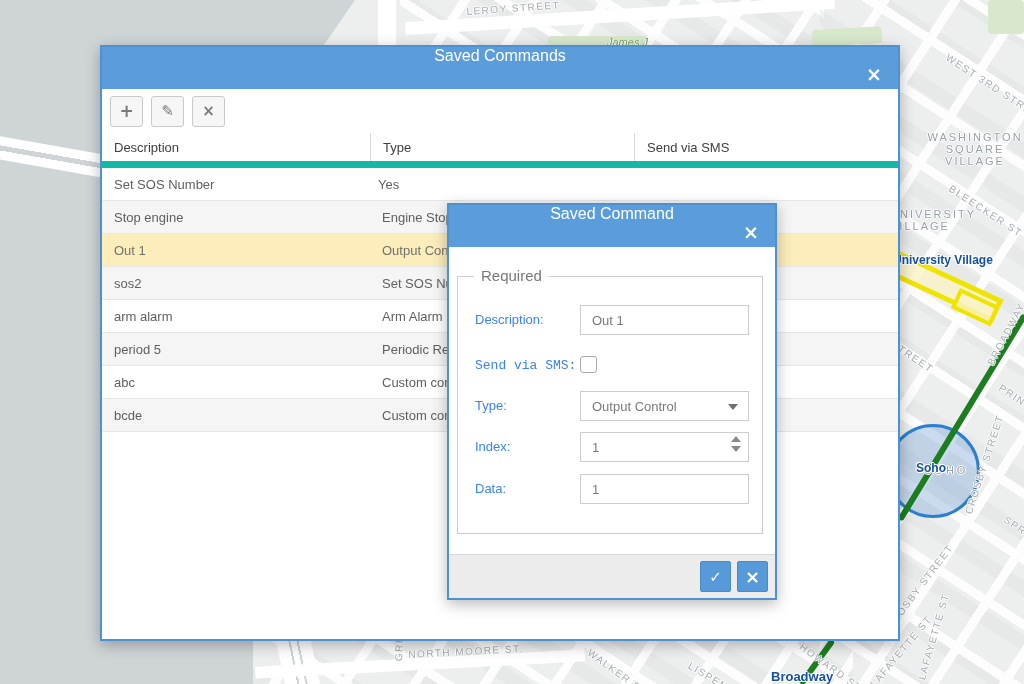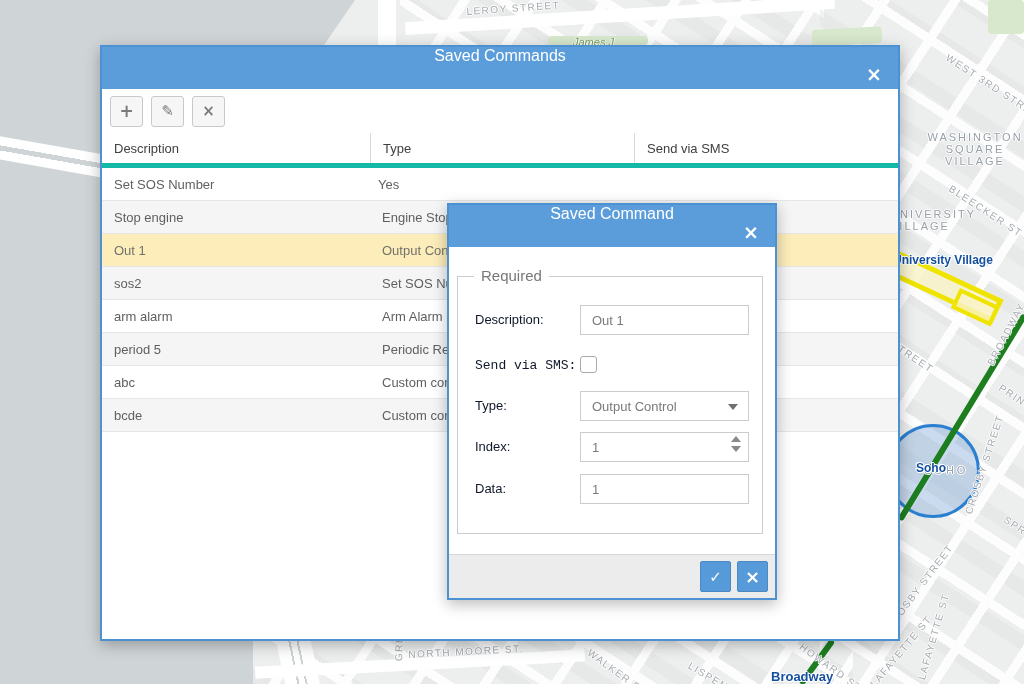--- a/index.html
+++ b/index.html
@@ -18,57 +18,57 @@
       clip-path:polygon(0 0,355px 0,300px 80px,104px 80px,104px 641px,253px 641px,253px 684px,0 684px);}
   .road{position:absolute;background:#ffffff;}
   .park{position:absolute;background:#d7e8cd;border-radius:4px;}
   .slbl{position:absolute;font-size:10px;letter-spacing:1.5px;color:#a4aab0;white-space:nowrap;
         text-shadow:1px 0 0 #fff,-1px 0 0 #fff,0 1px 0 #fff,0 -1px 0 #fff;transform-origin:left top;}
   .albl{position:absolute;font-size:11px;letter-spacing:2px;color:#97a0a8;white-space:pre-line;
         text-align:center;text-shadow:1px 0 0 #fff,-1px 0 0 #fff,0 1px 0 #fff,0 -1px 0 #fff;}
   .plbl{position:absolute;font-size:12px;font-weight:bold;color:#1550a0;white-space:nowrap;
         text-shadow:1px 0 0 #fff,-1px 0 0 #fff,0 1px 0 #fff,0 -1px 0 #fff,1px 1px 0 #fff,-1px -1px 0 #fff;}
   .klbl{position:absolute;font-size:11px;font-style:italic;color:#76a05e;white-space:nowrap;
-        text-shadow:1px 0 0 #fff,-1px 0 0 #fff;}
+        text-shadow:1px 0 0 #fff,-1px 0 0 #fff;margin-left:34px;}
   .route{position:absolute;background:#1d7e20;height:6px;border-radius:3px;transform-origin:left center;}
   .geofence-seg{position:absolute;border:5px solid #efe400;background:rgba(249,243,198,.8);transform-origin:left top;}
   #geo-circle{position:absolute;left:886px;top:424px;width:94px;height:94px;border-radius:50%;
         border:3px solid #2b7fd0;background:rgba(100,150,210,.32);}
 
   
   .dlg{position:absolute;border:2px solid #4c92d2;background:#fff;
        box-shadow:0 4px 14px rgba(0,0,0,.28);}
   .titlebar{height:42px;background:#5b9dda;color:#fff;display:flex;align-items:center;
             padding:0 16px;font-size:16px;flex-direction:column;}
   .titlebar .close{margin-left:auto;color:#fff;font-weight:bold;font-size:19px;line-height:19px;
                    cursor:pointer;font-family:"DejaVu Sans",sans-serif;}
   
   #dlg-commands{left:100px;top:45px;width:800px;height:596px;z-index:10;}
   .toolbar{height:44px;display:flex;align-items:center;padding:0 8px;background:#fff;gap:8px;}
   .tbtn{width:33px;height:31px;background:#f6f6f6;border:1px solid #c9c9c9;border-radius:3px;
         color:#7a7a7a;font-size:15px;font-weight:bold;display:flex;align-items:center;
         justify-content:center;font-family:"DejaVu Sans",sans-serif;cursor:pointer;}
-  .grid-header{height:35px;display:flex;border-bottom:5px solid #14b8a6;align-items:center;
+  .grid-header{height:35px;display:flex;border-bottom:7px solid #14b8a6;align-items:center;
                font-size:13px;color:#404040;}
   .grid-header .hcell{padding-left:12px;height:100%;display:flex;align-items:center;}
   .grid-header .hcell + .hcell{border-left:1px solid #d9d9d9;}
   .hc1{width:268px;} .hc2{width:264px;} .hc3{flex:1;}
   .grow{height:33px;display:flex;font-size:13px;color:#5f5f5f;border-bottom:1px solid #e6e6e6;
         background:#fff;cursor:pointer;}
   .grow.alt{background:#f5f5f6;}
   .grow.selected{background:#fcedbb;color:#73726a;}
   .grow .cell{padding-left:12px;display:flex;align-items:center;overflow:hidden;white-space:nowrap;}
 
   
   #dlg-command{left:447px;top:203px;width:330px;height:397px;z-index:20;}
   #dlg-command .body{position:relative;height:307px;background:#fff;}
   .fieldset{position:absolute;left:8px;top:29px;width:306px;height:258px;border:1px solid #cccccc;text-align:right;}
   .legend{position:absolute;left:16px;top:-10px;background:#fff;padding:0 7px;font-size:15px;color:#787878;}
   .frow{position:absolute;left:26px;width:290px;height:30px;}
-  .frow label{position:absolute;left:0;top:7px;font-size:13px;color:#0f172a;}
+  .frow label{position:absolute;left:0;top:7px;font-size:13px;color:#3b82f6;}
   .fctrl{position:absolute;left:105px;top:0;width:169px;height:30px;}
   .tinput{width:169px;height:30px;border:1px solid #cccccc;background:#fff;color:#7a7a7a;
           font-size:13px;padding:0 11px;font-family:"Liberation Sans",sans-serif;outline:none;}
   .checkbox{width:17px;height:17px;border:1px solid #aaaaaa;border-radius:3px;background:#fff;margin-top:5px;cursor:pointer;}
   .select{width:169px;height:30px;border:1px solid #cccccc;background:#fff;color:#7a7a7a;font-size:13px;
           display:flex;align-items:center;padding:0 11px;position:relative;cursor:pointer;}
   .tri-down{position:absolute;right:10px;top:12px;width:0;height:0;border-left:5px solid transparent;
           border-right:5px solid transparent;border-top:6px solid #6e6e6e;}
   .spinner{position:absolute;right:6px;top:4px;width:12px;display:flex;flex-direction:column;gap:4px;cursor:pointer;}
   .tri-up-s{width:0;height:0;border-left:5px solid transparent;border-right:5px solid transparent;border-bottom:6px solid #8a8a8a;}

